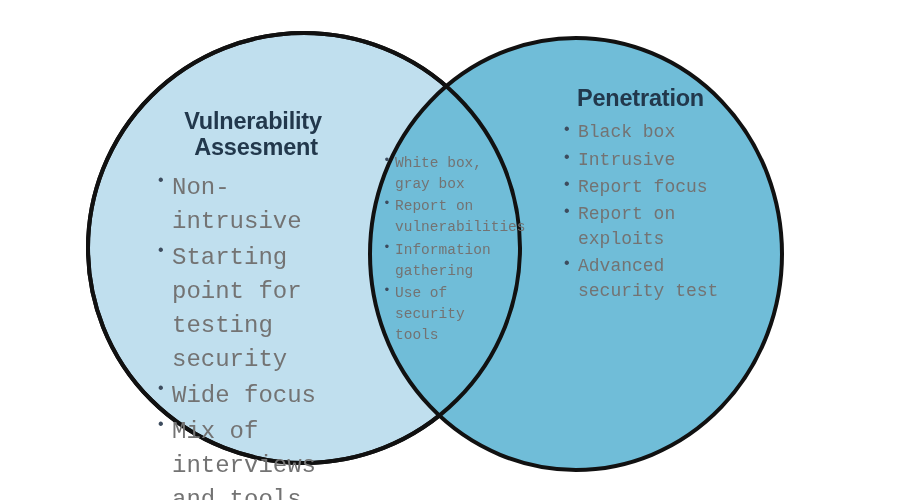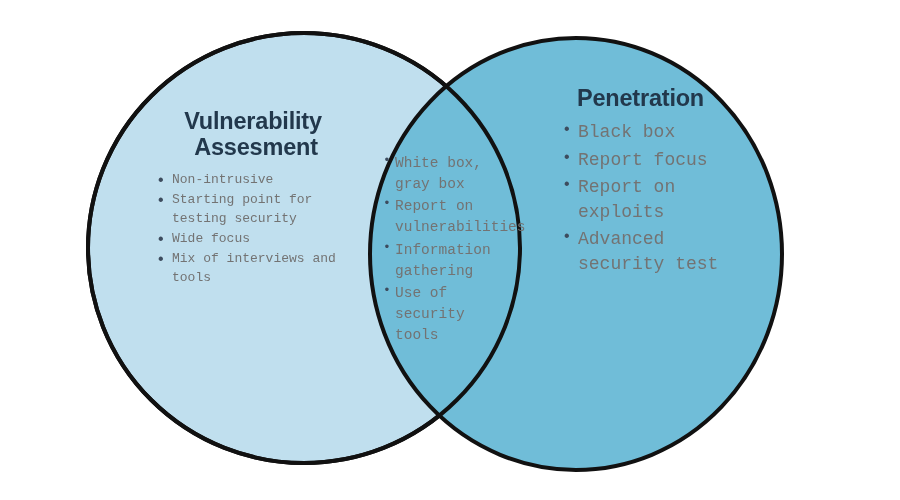--- a/index.html
+++ b/index.html
@@ -79,21 +79,21 @@
     font-size: 23.5px;
   }
   #panel-left .title-line.l2 {
     padding-left: 6px;
   }
   #panel-left ul.bullets {
     text-align: left;
     margin-left: 8px;
   }
   #panel-left ul.bullets > li {
-    font-size: 13px;
+    font-size: 24px;
     line-height: 1.42;
     padding-left: 16px;
   }
   #panel-left ul.bullets > li::before {
     left: 0;
     top: -1px;
     font-size: 16px;
   }
 
   
@@ -180,20 +180,21 @@
         <li>Use of security tools</li>
       </ul>
     </div>
 
     <div class="panel" id="panel-right">
       <div class="panel-title">
         <span class="title-line l1">Penetration</span>
       </div>
       <ul class="bullets">
         <li>Black box</li>
+        <li>Intrusive</li>
         <li>Report focus</li>
         <li>Report on exploits</li>
         <li>Advanced security test</li>
       </ul>
     </div>
 
   </div>
 </div>
 
 </body></html>

